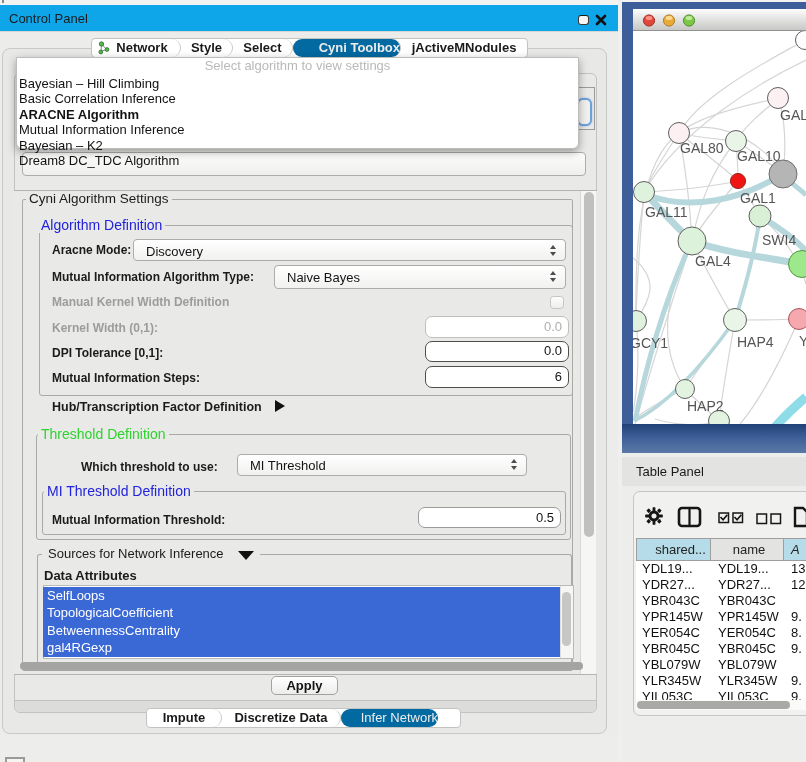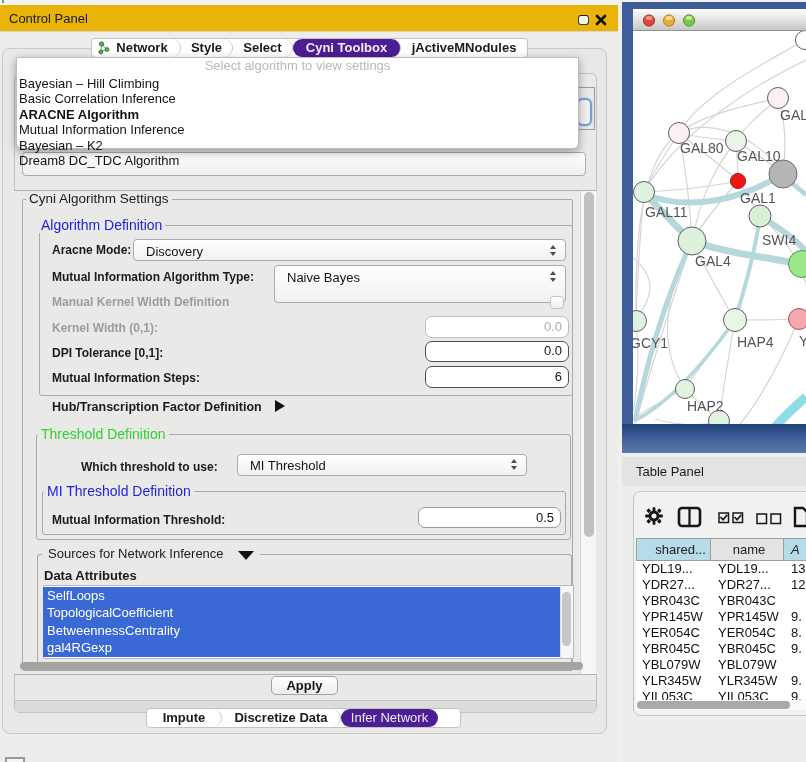--- a/index.html
+++ b/index.html
@@ -12,30 +12,30 @@
 .lbl{position:absolute;font-size:12px;font-weight:bold;color:#1b1b1b;white-space:nowrap;}
 .combo{position:absolute;background:linear-gradient(#ffffff,#f1f1f0);border:1px solid #acacab;border-radius:4px;}
 .combo .ct{position:absolute;left:12px;font-size:13px;color:#141414;white-space:nowrap;}
 .spin{position:absolute;width:7px;}
 .spin .u{width:0;height:0;border-left:3.5px solid transparent;border-right:3.5px solid transparent;border-bottom:4.5px solid #4c4c4c;margin-bottom:3px;}
 .spin .d{width:0;height:0;border-left:3.5px solid transparent;border-right:3.5px solid transparent;border-top:4.5px solid #4c4c4c;}
 .tf{position:absolute;background:#fff;font-size:13px;text-align:right;padding-right:11px;color:#141414;border-radius:7px;}
 .seg{display:flex;position:absolute;background:#fff;border:1px solid #c3c3c2;border-radius:4px;overflow:hidden;}
 .seg div{font-size:13px;font-weight:bold;color:#1a1a1a;text-align:center;border-right:1px solid #c9c9c8;position:relative;border-radius:9px;}
 .seg div:last-child{border-right:none;}
-.seg .on{background:#4c1d95;color:#ededec;}
+.seg .on{background:#0369a1;color:#ededec;text-align:right;}
 </style>
 </head>
 <body>
 <div id="page">
 
 <div class="abs" style="left:0;top:0;width:618px;height:735px;background:#ececeb;"></div>
 <div class="abs" style="left:0;top:0;width:618px;height:5px;background:#f3f3f2;"></div>
 <div class="abs" style="left:2px;top:0;width:2px;height:3px;background:#8a8a89;"></div>
-<div class="abs" style="left:0;top:5px;width:618px;height:27px;background:#eab308;border-bottom:1px solid #d6d6d5;">
+<div class="abs" style="left:0;top:5px;width:618px;height:27px;background:#0ea5e9;border-bottom:1px solid #d6d6d5;">
   <span style="position:absolute;left:9px;top:6px;font-size:13px;color:#1c1c1c;">Control Panel</span>
 </div>
 
 <div class="abs" style="left:578px;top:15px;width:11px;height:10px;border:1.6px solid #3a3a3a;border-top-color:#1c1c1c;border-radius:3px;background:#f5f5f4;"></div>
 <svg class="abs" style="left:595px;top:14px;" width="12" height="12" viewBox="0 0 12 12">
       <path d="M2 2 L10 10 M10 2 L2 10" stroke="#111" stroke-width="2.6" stroke-linecap="round"></path>
     </svg>
 
 <div class="abs" style="left:2px;top:48px;width:605px;height:686px;background:#e8e8e7;border:1px solid #c9c9c8;border-radius:8px;"></div>
 
@@ -74,21 +74,21 @@
 
 <span class="lbl" style="left:52px;top:243px;">Aracne Mode:</span>
 <div class="combo" style="left:133px;top:239px;width:433px;height:22px;">
   <span class="ct" style="top:4px;">Discovery</span>
   <div class="spin" style="right:8px;top:5px;">
         <div class="u"></div>
         <div class="d"></div>
       </div>
 </div>
 <span class="lbl" style="left:52px;top:270px;">Mutual Information Algorithm Type:</span>
-<div class="combo" style="left:274px;top:265px;width:292px;height:38px;">
+<div class="combo" style="left:274px;top:265px;width:292px;height:24px;">
   <span class="ct" style="top:4px;">Naive Bayes</span>
   <div class="spin" style="right:8px;top:5px;">
         <div class="u"></div>
         <div class="d"></div>
       </div>
 </div>
 <span class="lbl" style="left:52px;top:295px;color:#9c9c9b;">Manual Kernel Width Definition</span>
 <div class="abs" style="left:550px;top:296px;width:14px;height:13px;border:1px solid #c5c5c4;border-radius:3.5px;background:linear-gradient(#fefefe,#ededec);"></div>
 <span class="lbl" style="left:52px;top:321px;color:#9c9c9b;">Kernel Width (0,1):</span>
 <div class="tf" style="left:425px;top:316px;width:144px;height:22px;line-height:20px;border:1px solid #bfbfbe;color:#aeaead;padding-right:6px;">0.0</div>

